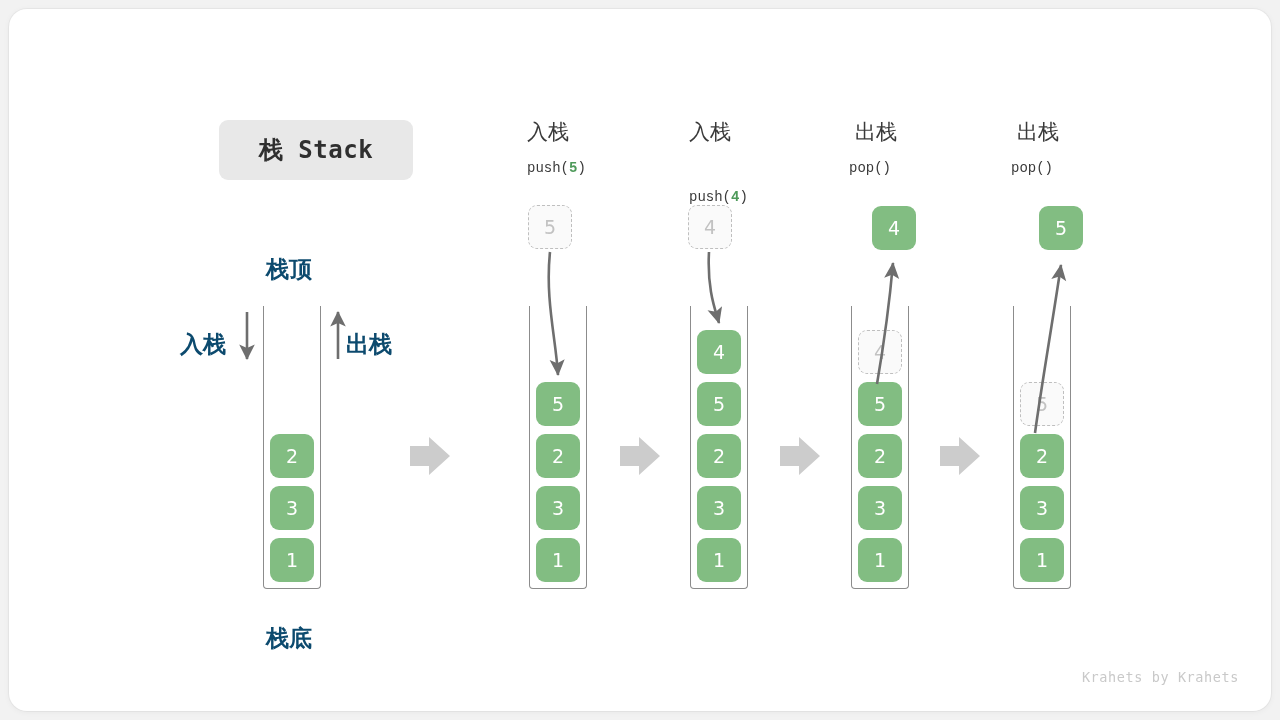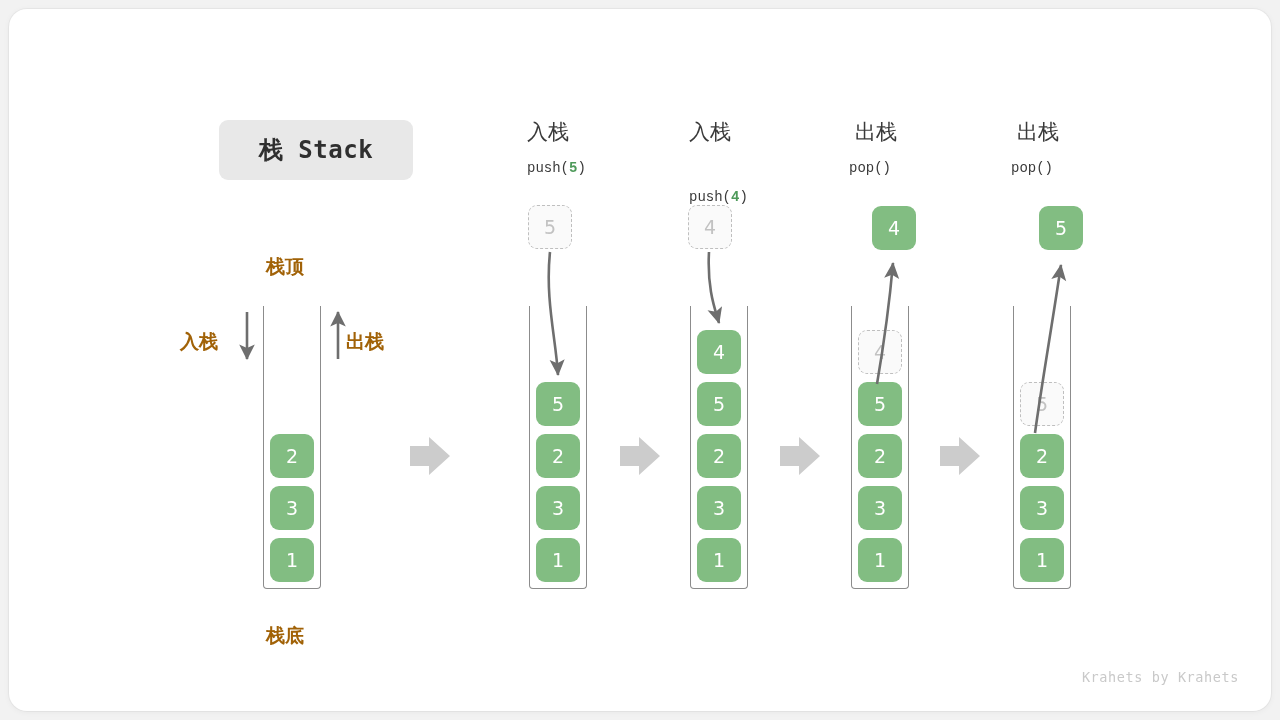--- a/index.html
+++ b/index.html
@@ -46,23 +46,23 @@
     font-size: 24px;
     color: #2f2f2f;
     font-weight: bold;
     letter-spacing: 0.5px;
     font-family: "DejaVu Sans Mono", "Liberation Mono", monospace;
   }
 
   
   .cn-label {
     position: absolute;
-    font-size: 19px;
+    font-size: 23px;
     font-weight: bold;
-    color: #a16207;
+    color: #0c4a6e;
     white-space: nowrap;
     font-family: Liberation Mono, monospace;
   }
   .op-head {
     position: absolute;
     font-size: 21px;
     color: #3a3a3a;
     white-space: nowrap;
     line-height: 40px;
     font-family: "DejaVu Sans", "Liberation Sans", sans-serif;

